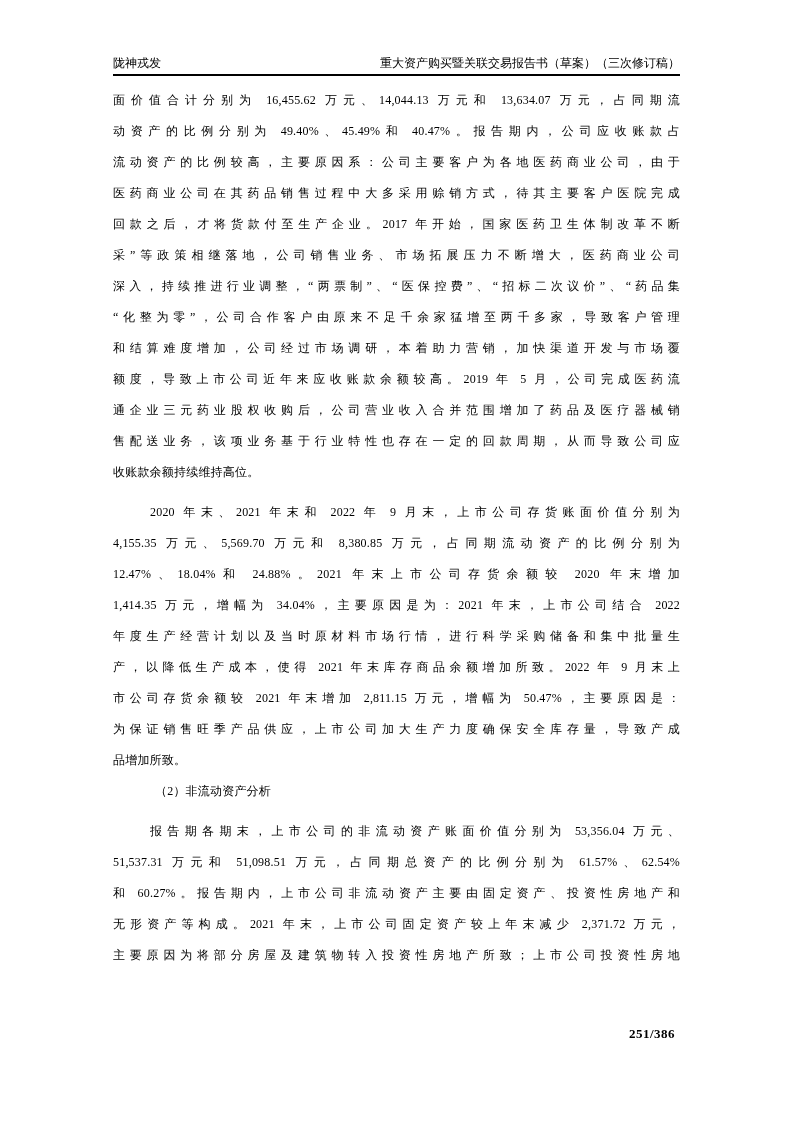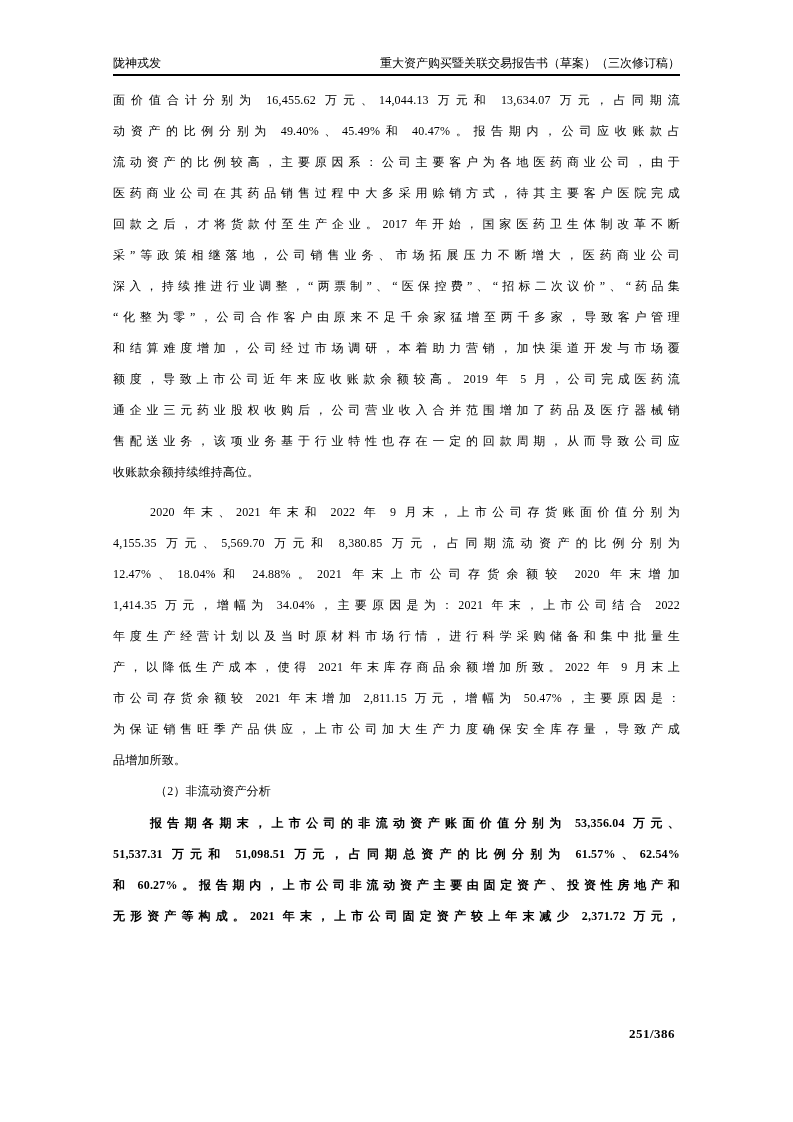--- a/index.html
+++ b/index.html
@@ -40,21 +40,21 @@
     position: absolute;
     left: 113px;
     right: 113px;
     top: 85px;
     font-size: 12px;
     line-height: 31px;
     letter-spacing: 0.2px;
   }
   .paragraph { margin: 0; }
   .paragraph + .paragraph { margin-top: 9px; }
-  .heading + .paragraph { margin-top: 1px; font-weight: bold; }
+  .heading + .paragraph { margin-top: 9px; }
   .line {
     text-align: justify;
     text-justify: inter-character;
   }
   .line.just {
     text-align-last: justify;
   }
   .line.indent {
     text-indent: 37px;
   }
@@ -108,17 +108,18 @@
         <div class="line just">市公司存货余额较 2021 年末增加 2,811.15 万元，增幅为 50.47%，主要原因是：</div>
         <div class="line just">为保证销售旺季产品供应，上市公司加大生产力度确保安全库存量，导致产成</div>
         <div class="line">品增加所致。</div>
       </div>
       <div class="heading">（2）非流动资产分析</div>
       <div class="paragraph">
         <div class="line just indent">报告期各期末，上市公司的非流动资产账面价值分别为 53,356.04 万元、</div>
         <div class="line just">51,537.31 万元和 51,098.51 万元，占同期总资产的比例分别为 61.57%、62.54%</div>
         <div class="line just">和 60.27%。报告期内，上市公司非流动资产主要由固定资产、投资性房地产和</div>
         <div class="line just">无形资产等构成。2021 年末，上市公司固定资产较上年末减少 2,371.72 万元，</div>
+        <div class="line just">主要原因为将部分房屋及建筑物转入投资性房地产所致；上市公司投资性房地</div>
       </div>
     </div>
 
   <div class="footer">251/386</div>
 </div>
 
 </body></html>

